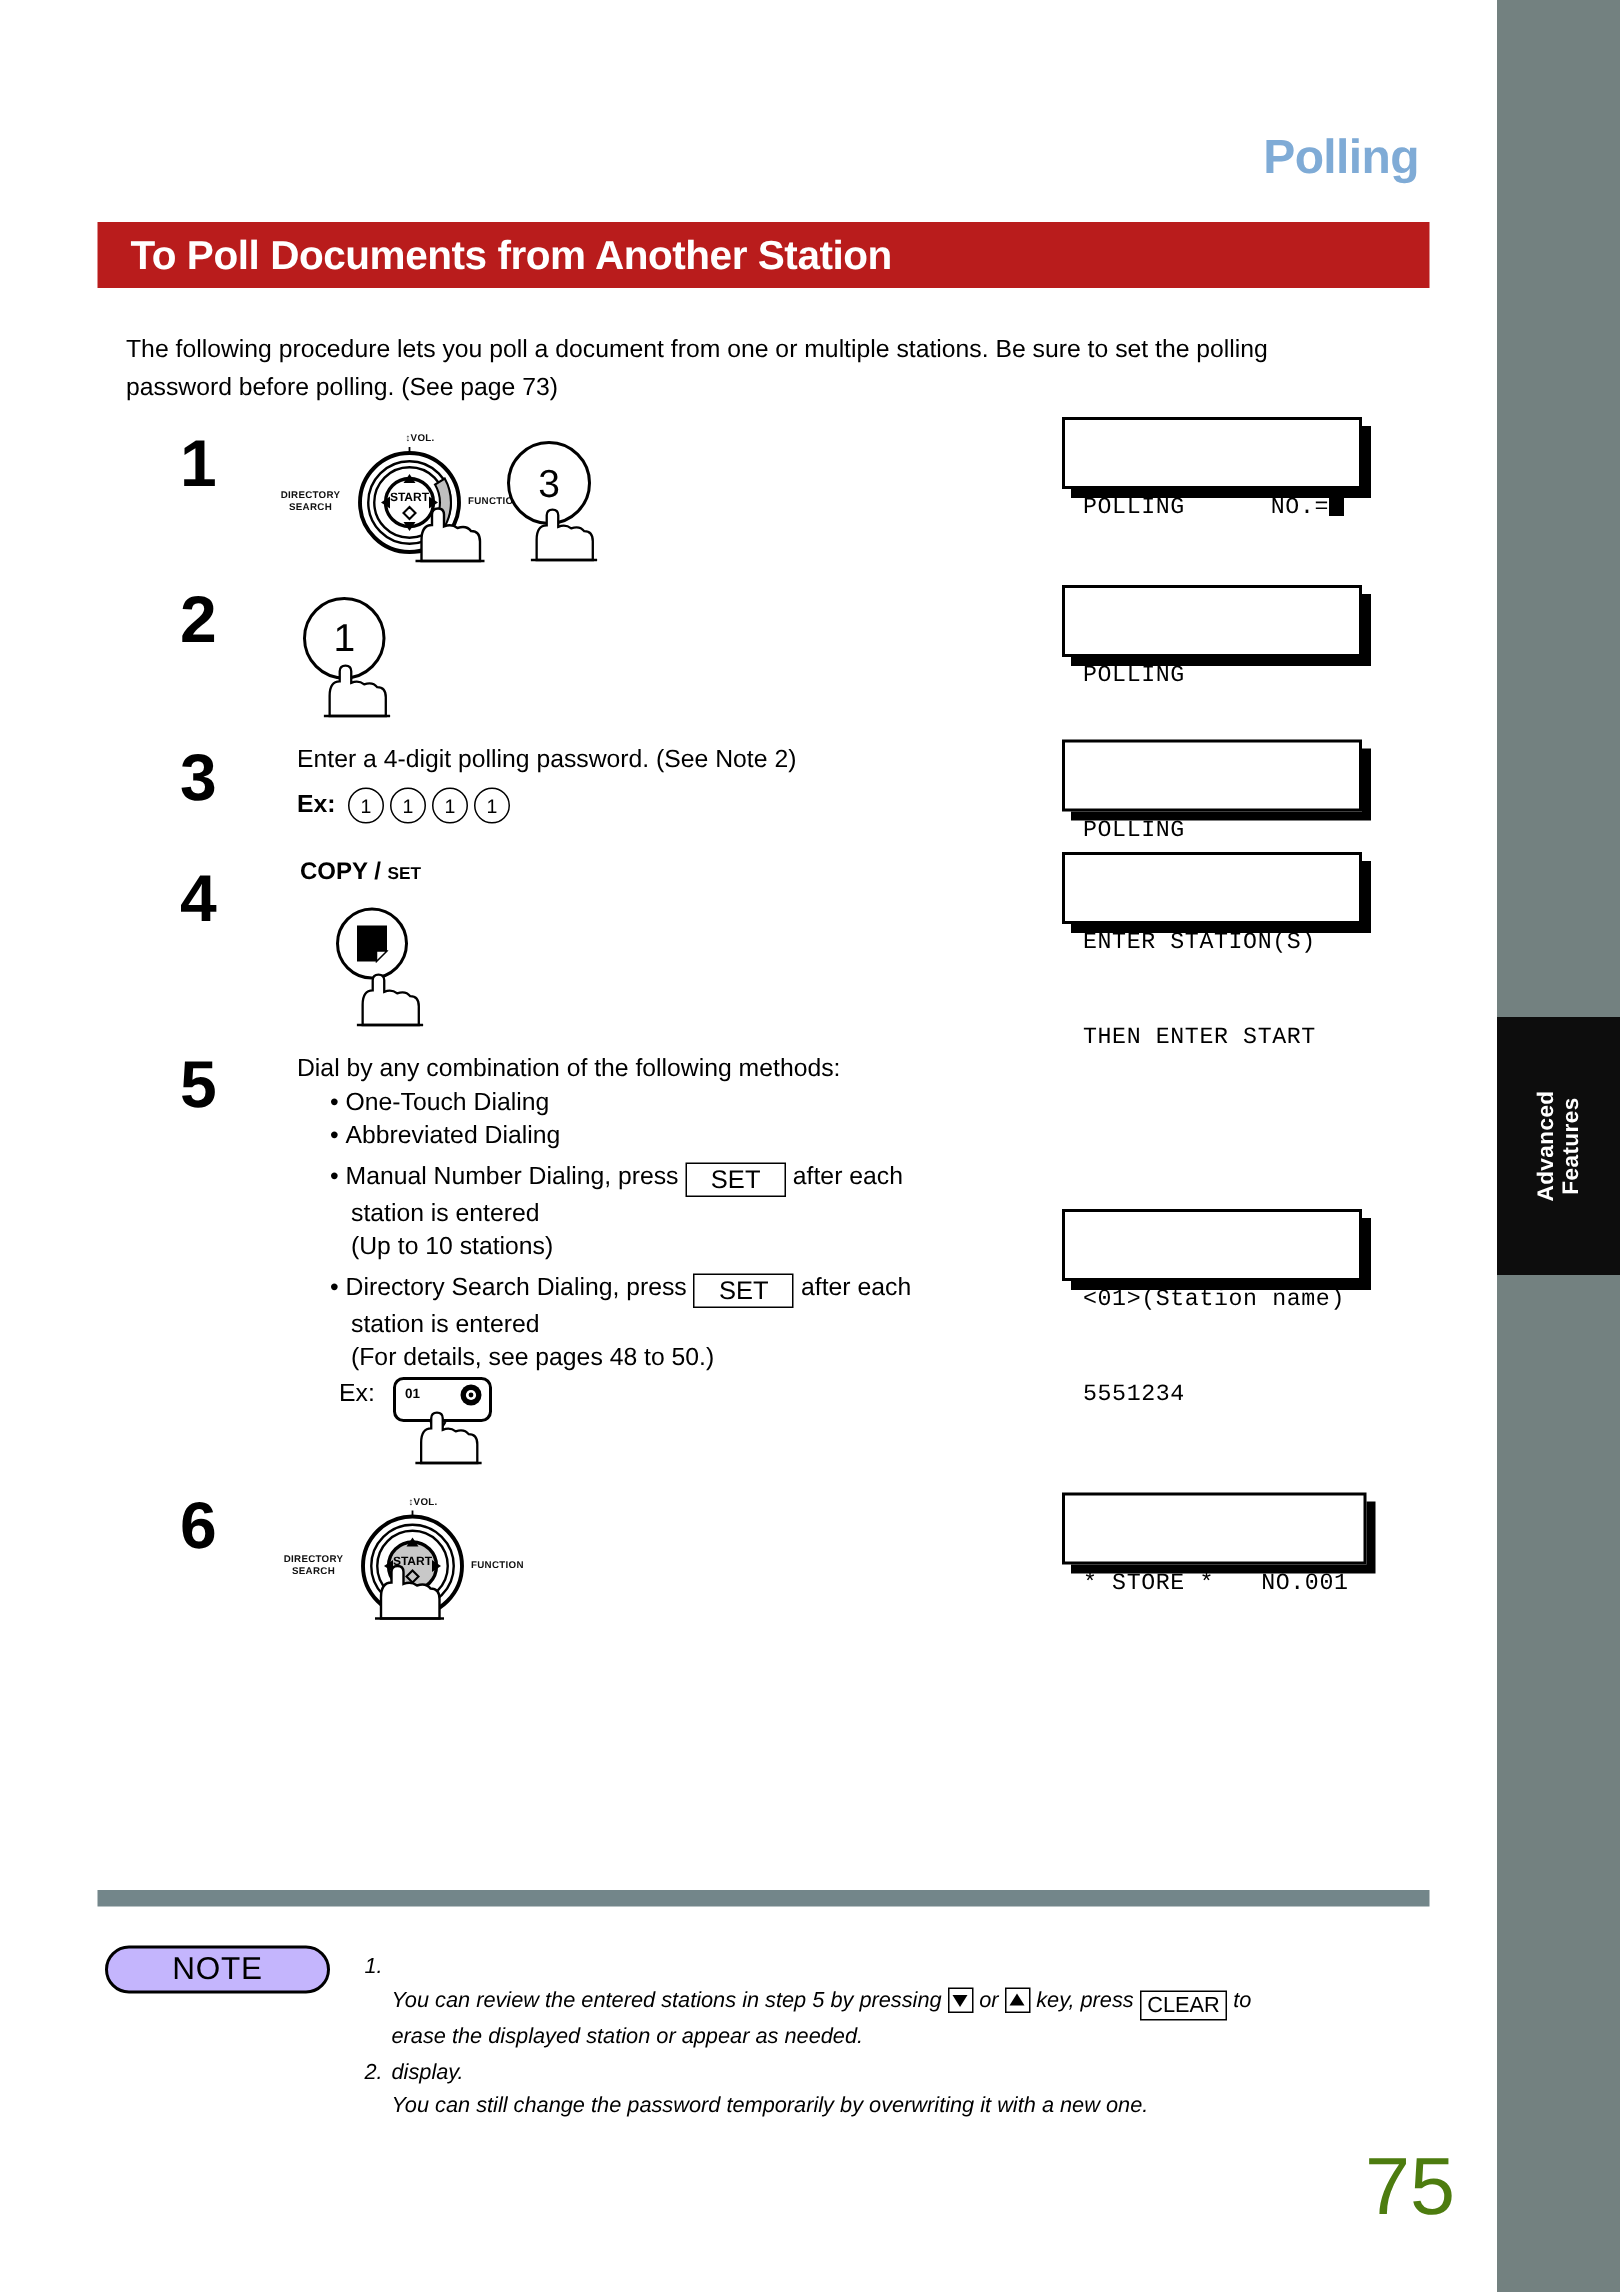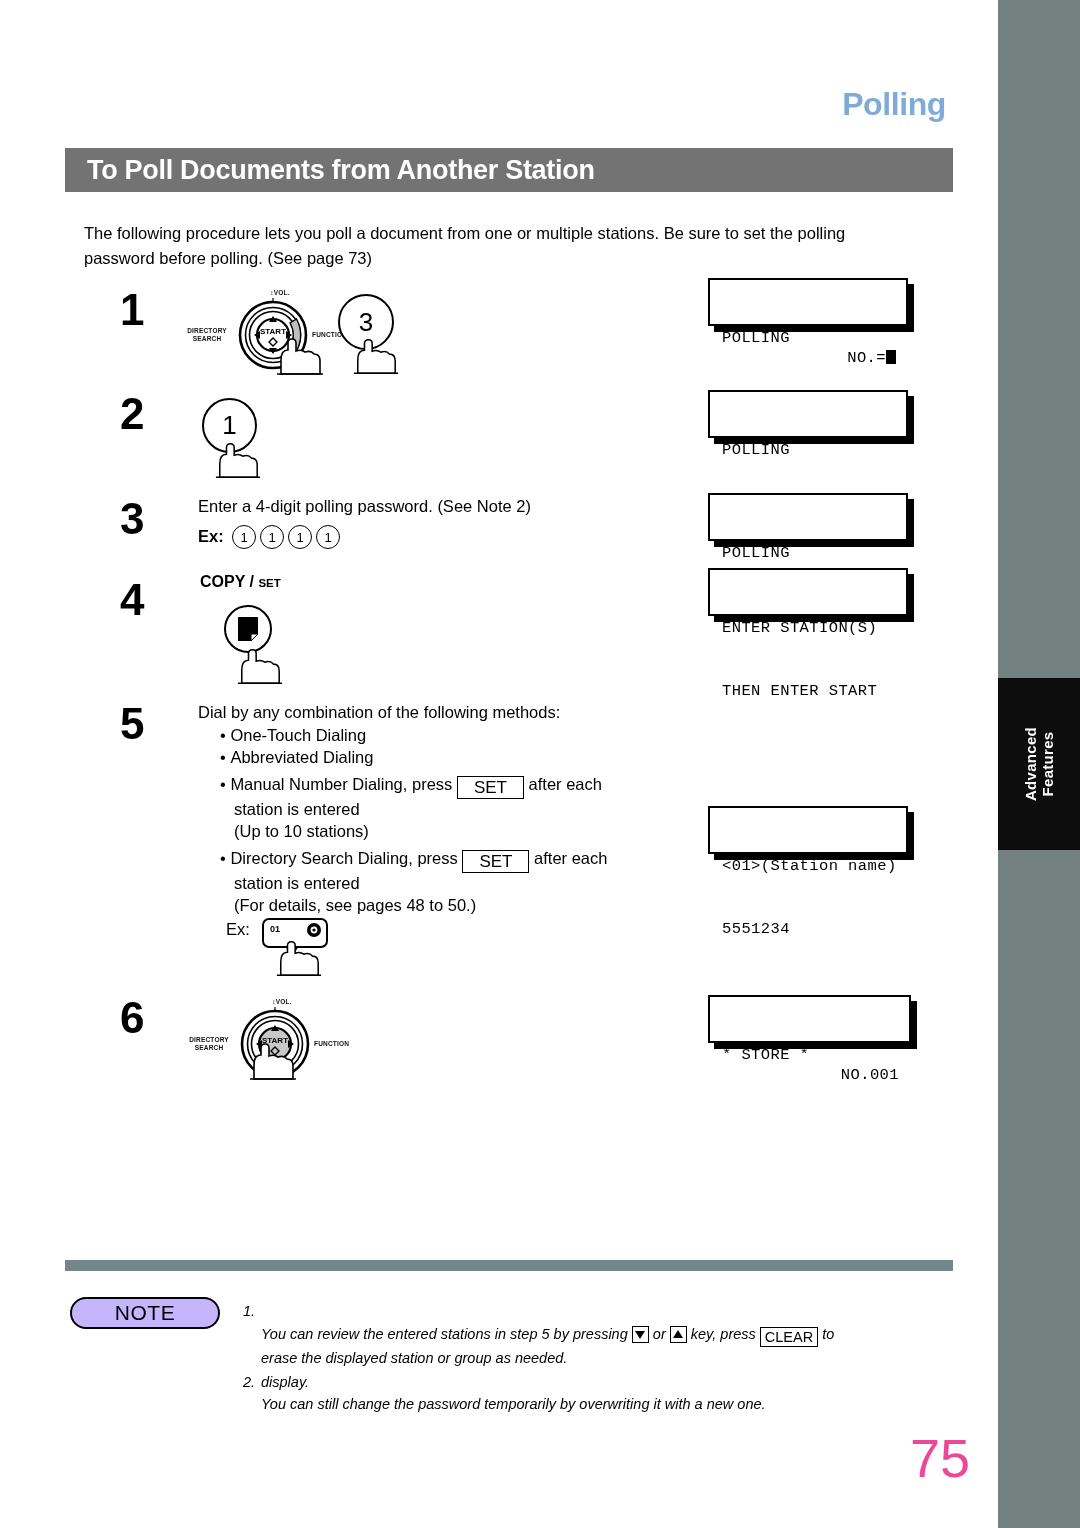--- a/index.html
+++ b/index.html
@@ -39,21 +39,21 @@
   
   .chapter-title {
     position: absolute; right: 134px; top: 86px;
     font-size: 32px; font-weight: bold;
     color: #7fabd6;
     letter-spacing: -0.4px;
   }
   .section-bar {
     position: absolute; left: 65px; top: 148px;
     width: 888px; height: 44px;
-    background: #737373;
+    background: #b91c1c;
   }
   .section-bar-label {
     position: absolute; left: 22px; top: 7px;
     color: #ffffff; font-size: 27px; font-weight: bold;
     letter-spacing: -0.3px;
   }
 
   
   .intro {
     position: absolute; left: 84px; top: 221px;
@@ -82,21 +82,21 @@
     box-shadow: 6px 6px 0 0 #000;
     font-family: "Liberation Mono", monospace;
     font-size: 15.5px;
     line-height: 21px;
     color: #000;
     padding: 6px 10px 6px 12px;
     letter-spacing: 0.4px;
     white-space: pre;
   }
   .lcd .row { display: flex; }
-  .lcd .row .right { margin-left: auto; margin-top: 20px; }
+  .lcd .row .right { margin-left: auto; }
   .blk { display:inline-block; width:10px; height:14px; background:#000; vertical-align:-2px; }
 
   
   .dial-wrap { position: absolute; }
   .dial-label {
     position: absolute; font-size: 6.5px; font-weight: bold;
     color: #111; letter-spacing: 0.2px; line-height: 7.5px;
     text-align: center;
   }
 
@@ -164,21 +164,21 @@
   .tri::after {
     content: ""; position: absolute; left: 2.5px; top: 4px;
     border-left: 5.5px solid transparent; border-right: 5.5px solid transparent;
   }
   .tri.down::after { border-top: 8px solid #000; }
   .tri.up::after { border-bottom: 8px solid #000; top: 3px; }
 
   
   .pagenum {
     position: absolute; right: 110px; top: 1427px;
-    font-size: 54px; color: #ec4899;
+    font-size: 54px; color: #4d7c0f;
   }
 </style>
 </head>
 <body>
 
 <div class="page-strip"></div>
 <div class="tab-advanced">
   <div class="tab-advanced-label">
     <span>
       <span>Advanced</span><br>
@@ -387,21 +387,21 @@
   <div class="note-item">
     <div class="note-idx">1.</div>
     <div class="note-body">
       <span>You can review the entered stations in step 5 by pressing</span>
       <span class="tri down"></span>
       <span>or</span>
       <span class="tri up"></span>
       <span>key, press</span>
       <span class="keybox clear">CLEAR</span>
       <span>to</span>
-      <div>erase the displayed station or group as needed.</div>
+      <div>erase the displayed station or appear as needed.</div>
     </div>
   </div>
   <div class="note-item">
     <div class="note-idx">2.</div>
     <div class="note-body">
       <div>display.</div>
       <div class="note-sub">You can still change the password temporarily by overwriting it with a new one.</div>
     </div>
   </div>
 </div>

